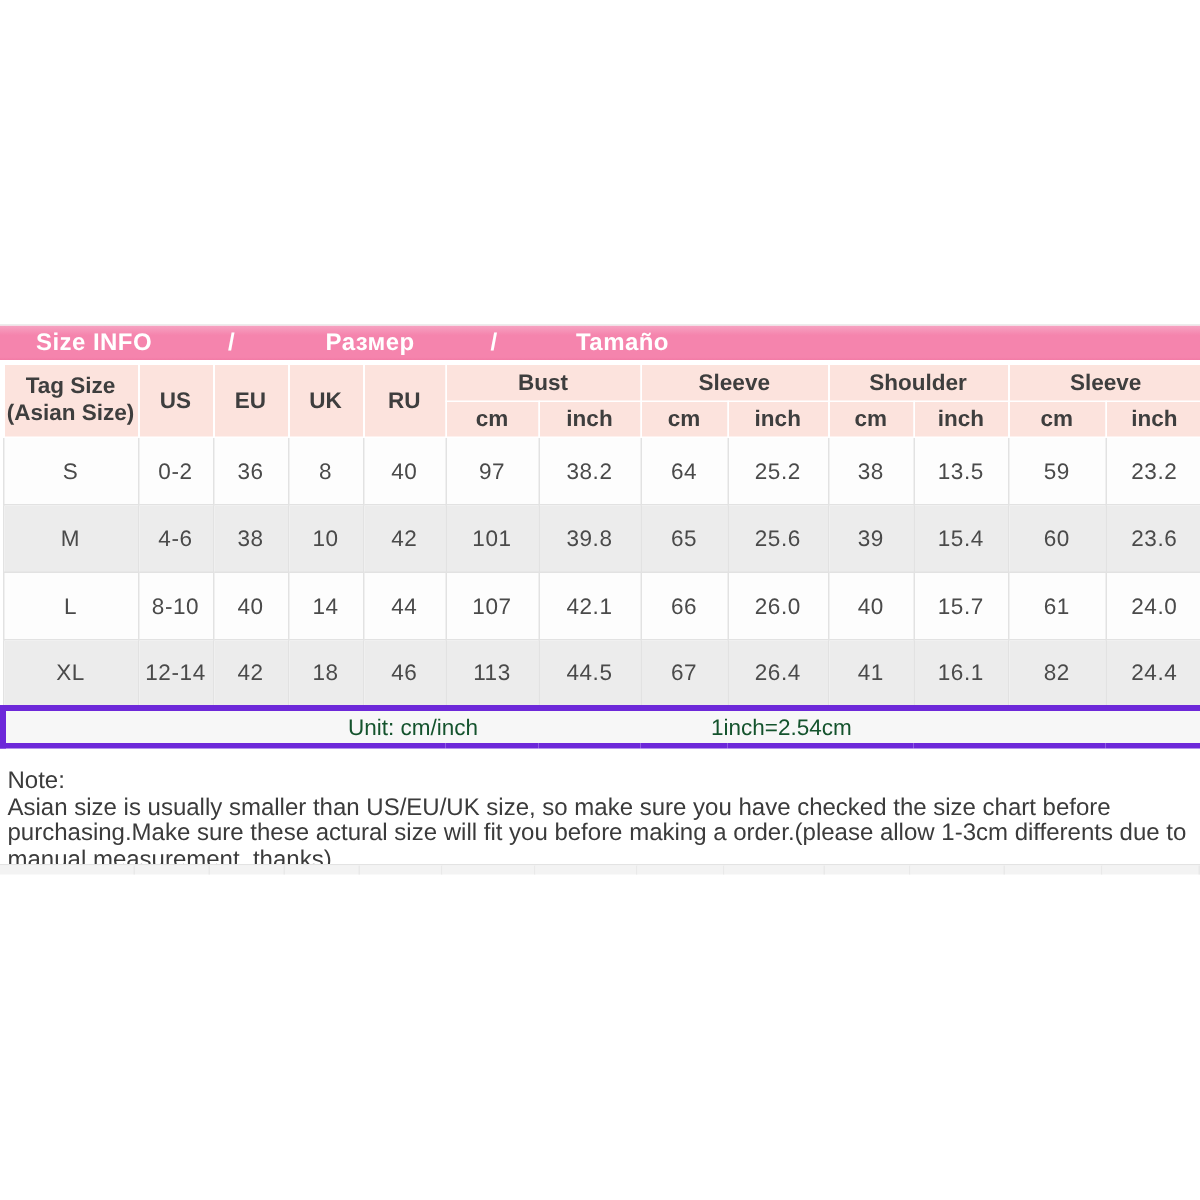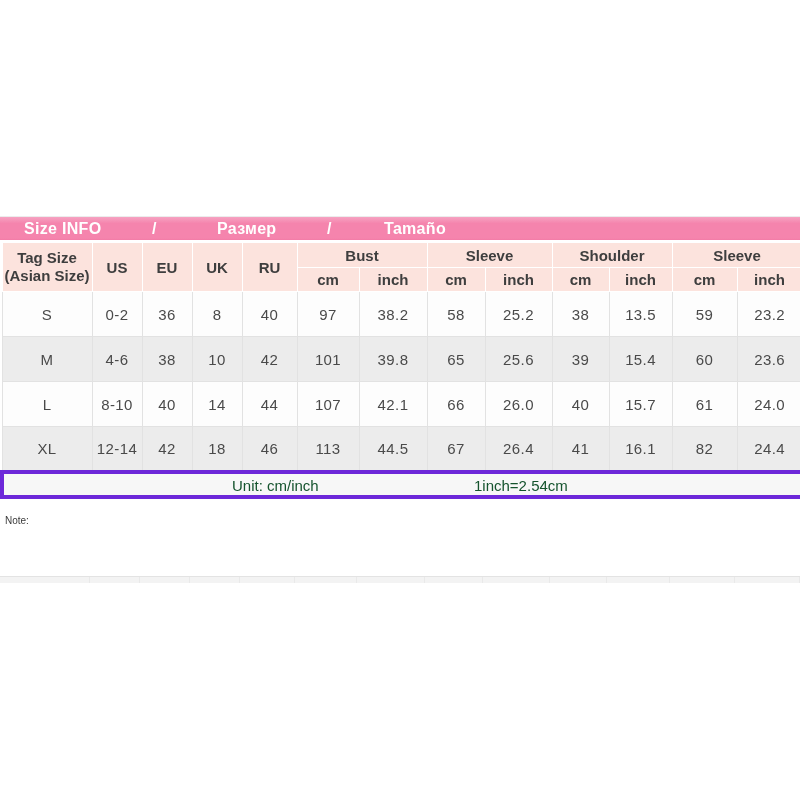--- a/index.html
+++ b/index.html
@@ -55,21 +55,21 @@
     height:25px; background:#f7f7f7; border:4px solid #6d28d9;
     position:relative; font-size:15px; color:#14532d;
   }
   .unit-label   { position:absolute; left:228px; top:0; line-height:23px; white-space:nowrap; }
   .unit-convert { position:absolute; left:470px; top:0; line-height:23px; white-space:nowrap; }
 
   
   .note {
     position:absolute; top:512px; left:0; width:800px;
     padding:0 6px 0 5px;
-    font-size:10px; line-height:17.5px; color:#3b3b3b;
+    font-size:16px; line-height:17.5px; color:#3b3b3b;
   }
   .note .note-heading { display:block; }
 
   
   .cutoff-row {
     position:absolute; top:576px; left:0; width:800px; height:7px;
     display:flex; border-top:1px solid #e3e3e3; background:#ffffff;
   }
   .cutoff-row div {
     height:6px; background:#f3f3f3; border-right:1px solid #e9e9e9;
@@ -133,21 +133,21 @@
       </tr>
 
       <tr class="data row-odd">
         <td>S</td>
         <td>0-2</td>
         <td>36</td>
         <td>8</td>
         <td>40</td>
         <td>97</td>
         <td>38.2</td>
-        <td>58</td>
+        <td>64</td>
         <td>25.2</td>
         <td>38</td>
         <td>13.5</td>
         <td>59</td>
         <td>23.2</td>
       </tr>
       <tr class="data row-even">
         <td>M</td>
         <td>4-6</td>
         <td>38</td>
@@ -198,20 +198,21 @@
           <span class="unit-label">Unit: cm/inch</span>
           <span class="unit-convert">1inch=2.54cm</span>
         </td>
       </tr>
     </tbody>
       </table>
   </div>
 
   <div class="note">
     <span class="note-heading">Note:</span>
+    <span class="note-body">Asian size is usually smaller than US/EU/UK size, so make sure you have checked the size chart before purchasing.Make sure these actural size will fit you before making a order.(please allow 1-3cm differents due to manual measurement, thanks).</span>
   </div>
 
   <div class="cutoff-row">
     <div style="width:90px"></div>
     <div style="width:50px"></div>
     <div style="width:50px"></div>
     <div style="width:50px"></div>
     <div style="width:55px"></div>
     <div style="width:62px"></div>
     <div style="width:68px"></div>

